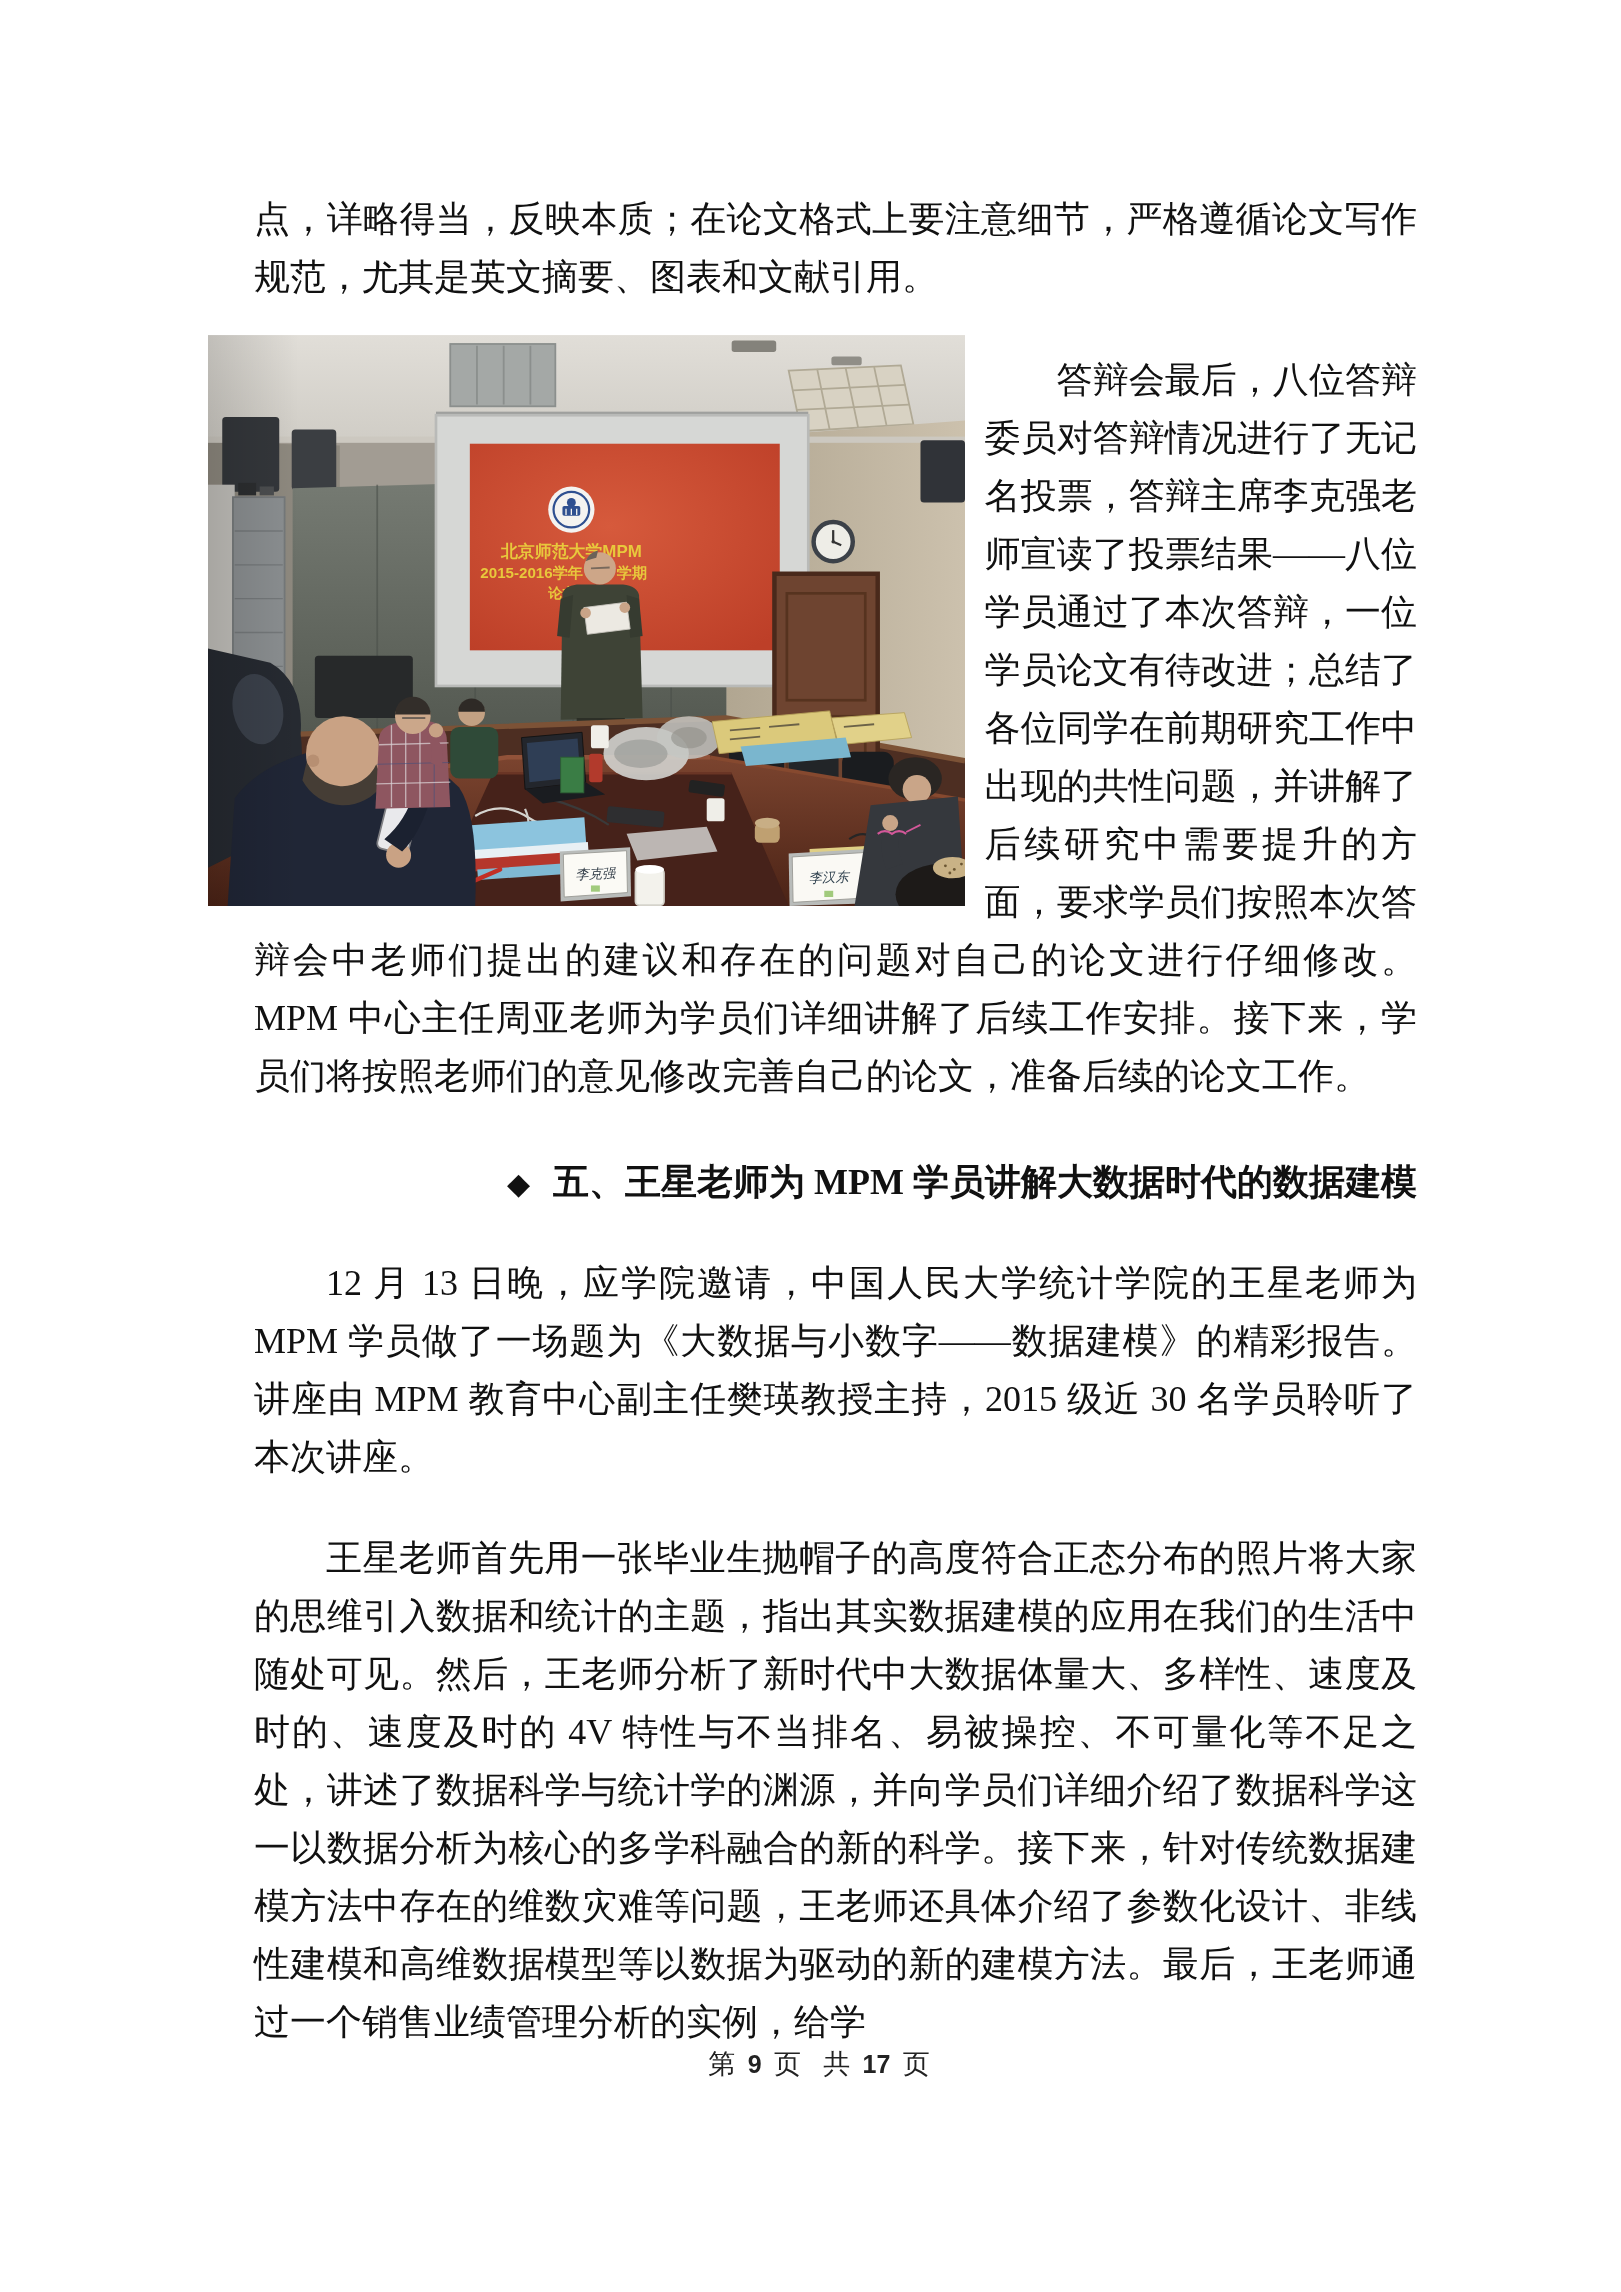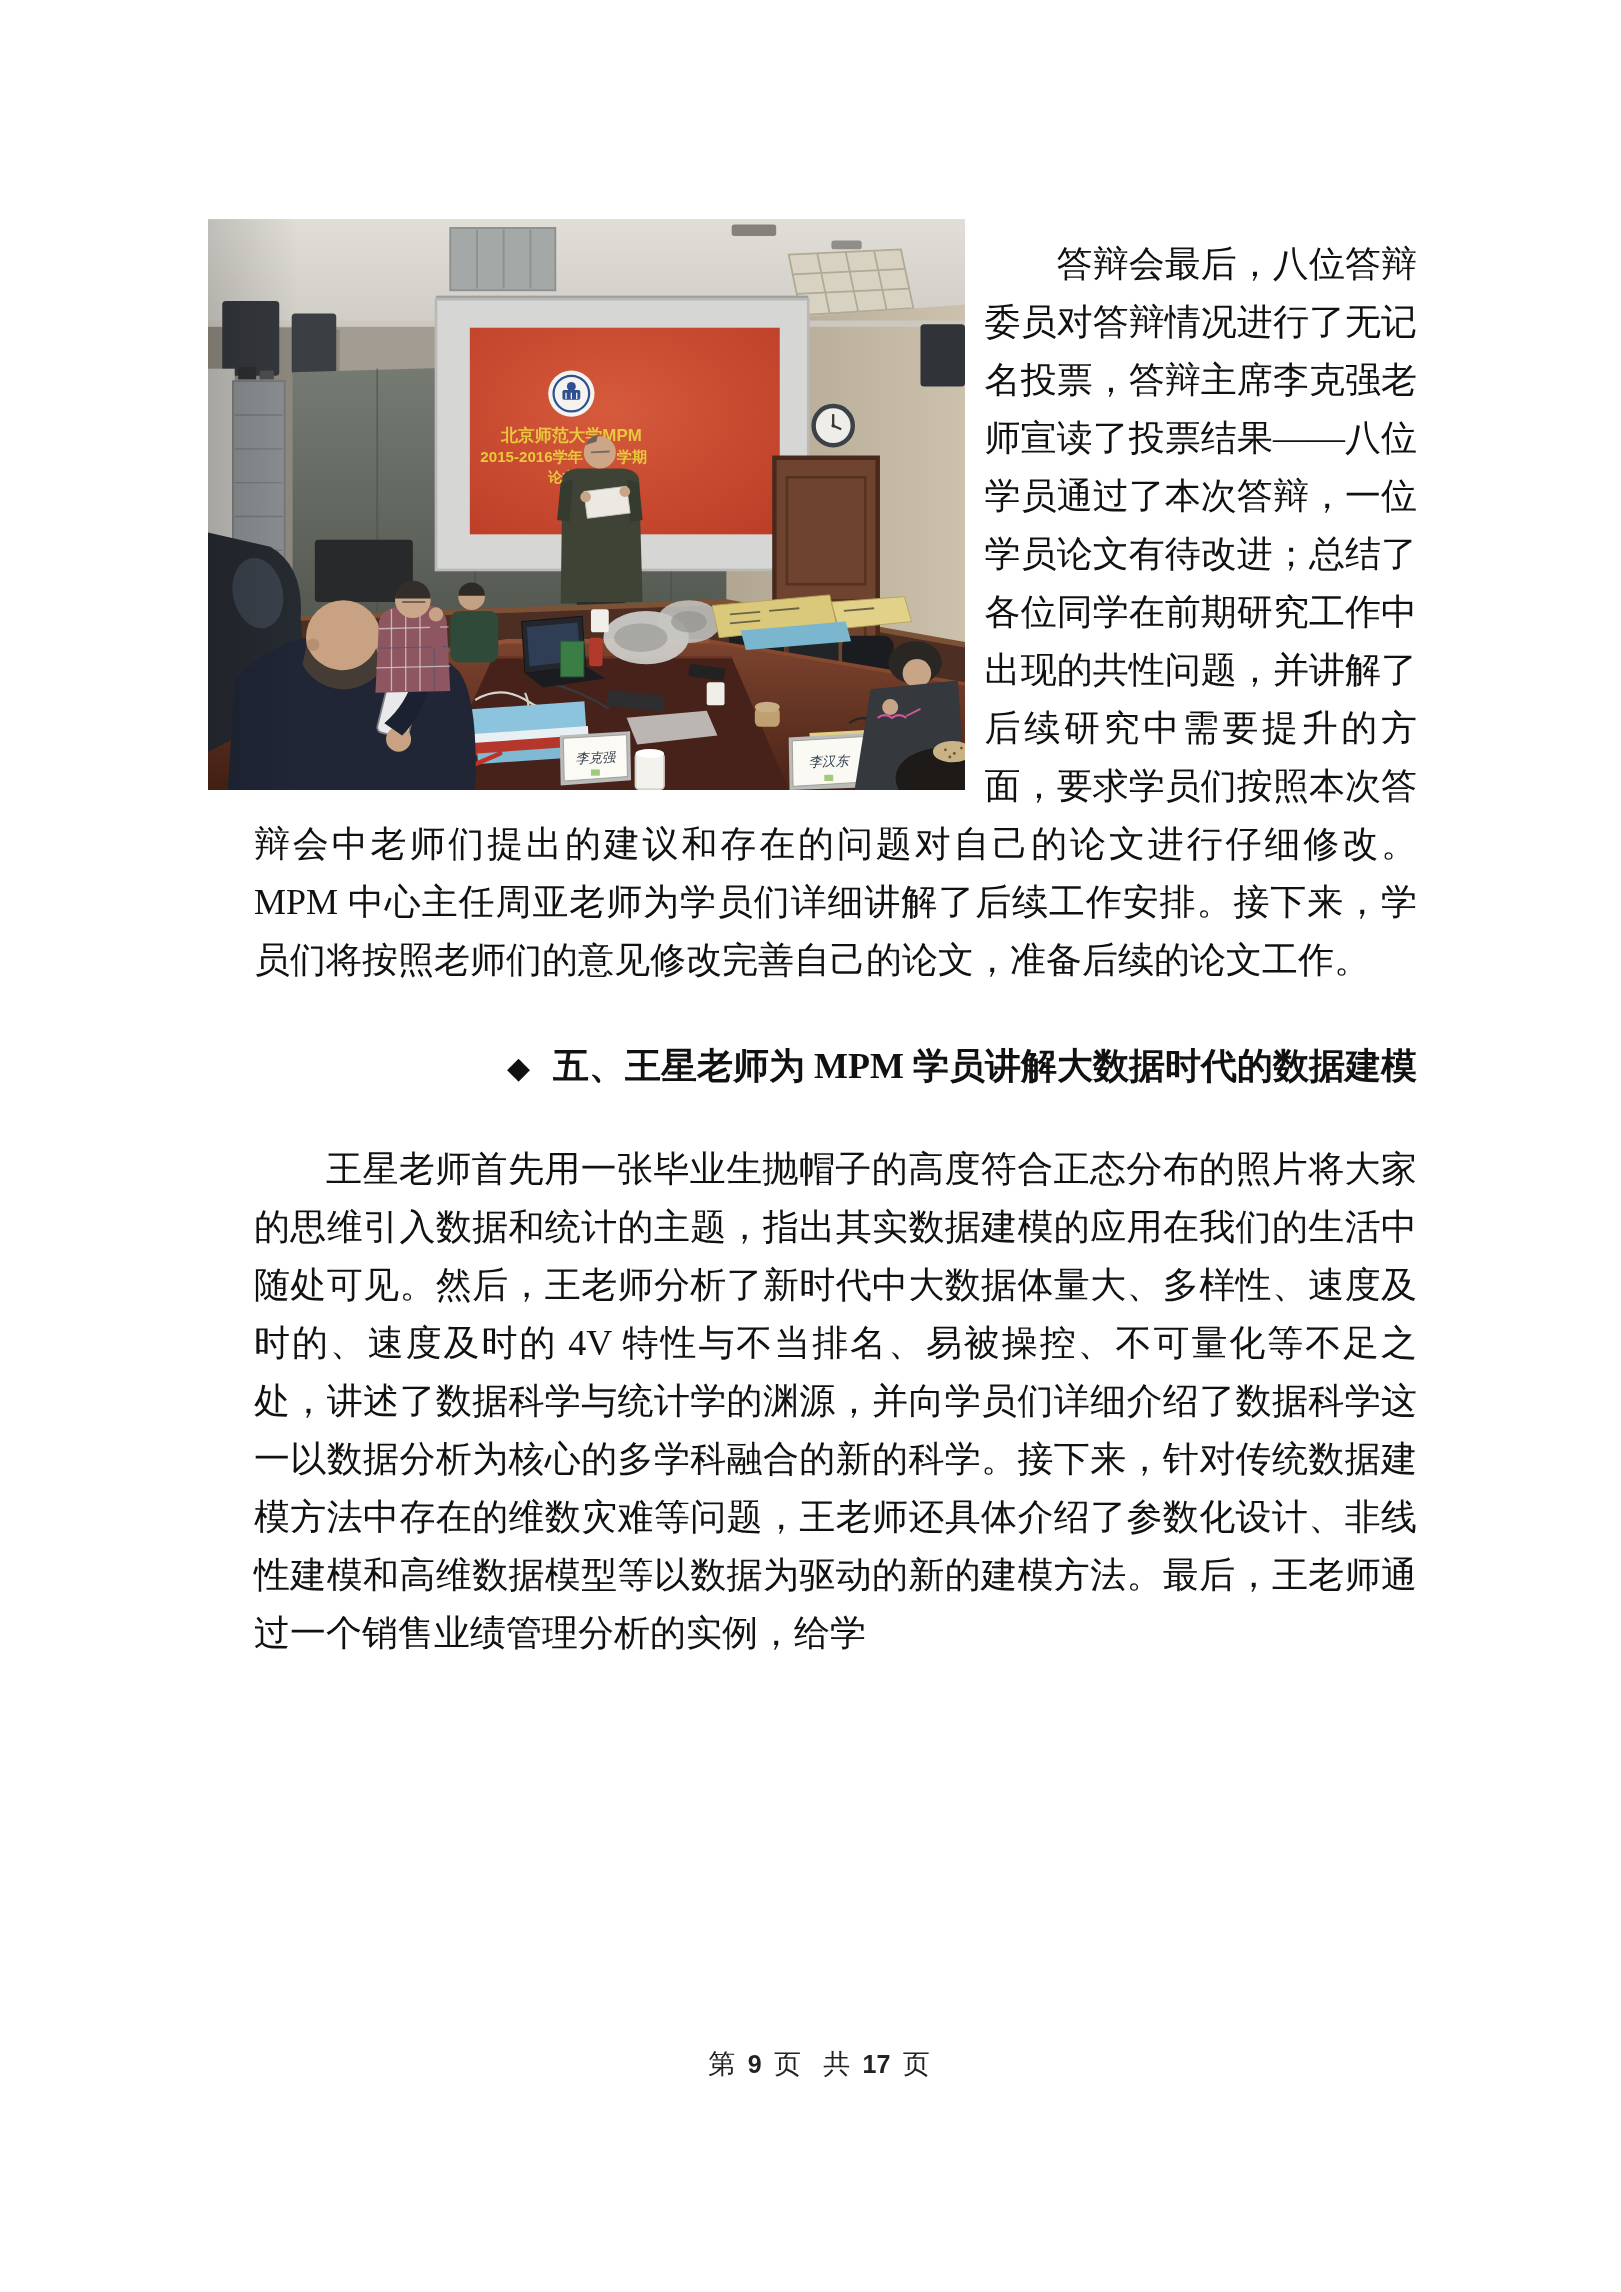--- a/index.html
+++ b/index.html
@@ -22,20 +22,21 @@
   .footer span{margin:0 6.2px;}
   .footer .num{font-family:"Liberation Sans","DejaVu Sans",sans-serif;font-weight:bold;font-size:25px;}
   .slide-text{font-family:"Liberation Sans","DejaVu Sans",sans-serif;font-weight:bold;}
   .card-text{font-family:"DejaVu Serif",serif;font-style:italic;}
 </style>
 </head>
 <body>
 
 <div class="content">
 
+  <p id="p1">点，详略得当，反映本质；在论文格式上要注意细节，严格遵循论文写作规范，尤其是英文摘要、图表和文献引用。</p>
 
   <div class="photo-fig">
     <svg viewBox="0 0 850 641" xmlns="http://www.w3.org/2000/svg" style="font-size:40px">
       <defs>
         <radialGradient id="gSlide" cx="45%" cy="40%" r="75%">
           <stop offset="0%" stop-color="#d65a3c"></stop>
             <stop offset="100%" stop-color="#bd3f28"></stop>
         </radialGradient>
         <linearGradient id="gGlass" x1="0" y1="0" x2="0" y2="1">
           <stop offset="0%" stop-color="#767b73"></stop>
@@ -305,19 +306,20 @@
       </g>
 
       <rect x="0" y="0" width="850" height="641" fill="url(#gVin)"></rect>
     </svg>
   </div>
 
   <p id="p2" class="indent">答辩会最后，八位答辩委员对答辩情况进行了无记名投票，答辩主席李克强老师宣读了投票结果——八位学员通过了本次答辩，一位学员论文有待改进；总结了各位同学在前期研究工作中出现的共性问题，并讲解了后续研究中需要提升的方面，要求学员们按照本次答辩会中老师们提出的建议和存在的问题对自己的论文进行仔细修改。MPM 中心主任周亚老师为学员们详细讲解了后续工作安排。接下来，学员们将按照老师们的意见修改完善自己的论文，准备后续的论文工作。</p>
 
   <h2 class="section-heading"><span class="bullet">◆</span><span>五、王星老师为 MPM 学员讲解大数据时代的数据建模</span></h2>
 
+  <p id="p3" class="indent">12 月 13 日晚，应学院邀请，中国人民大学统计学院的王星老师为 MPM 学员做了一场题为《大数据与小数字——数据建模》的精彩报告。讲座由 MPM 教育中心副主任樊瑛教授主持，2015 级近 30 名学员聆听了本次讲座。</p>
 
   <p id="p4" class="indent">王星老师首先用一张毕业生抛帽子的高度符合正态分布的照片将大家的思维引入数据和统计的主题，指出其实数据建模的应用在我们的生活中随处可见。然后，王老师分析了新时代中大数据体量大、多样性、速度及时的、速度及时的 4V 特性与不当排名、易被操控、不可量化等不足之处，讲述了数据科学与统计学的渊源，并向学员们详细介绍了数据科学这一以数据分析为核心的多学科融合的新的科学。接下来，针对传统数据建模方法中存在的维数灾难等问题，王老师还具体介绍了参数化设计、非线性建模和高维数据模型等以数据为驱动的新的建模方法。最后，王老师通过一个销售业绩管理分析的实例，给学</p>
 
 </div>
 
 <div class="footer"><span>第</span><span class="num">9</span><span>页</span><span style="margin-left:16px;">共</span><span class="num">17</span><span>页</span></div>
 
 
 </body></html>

